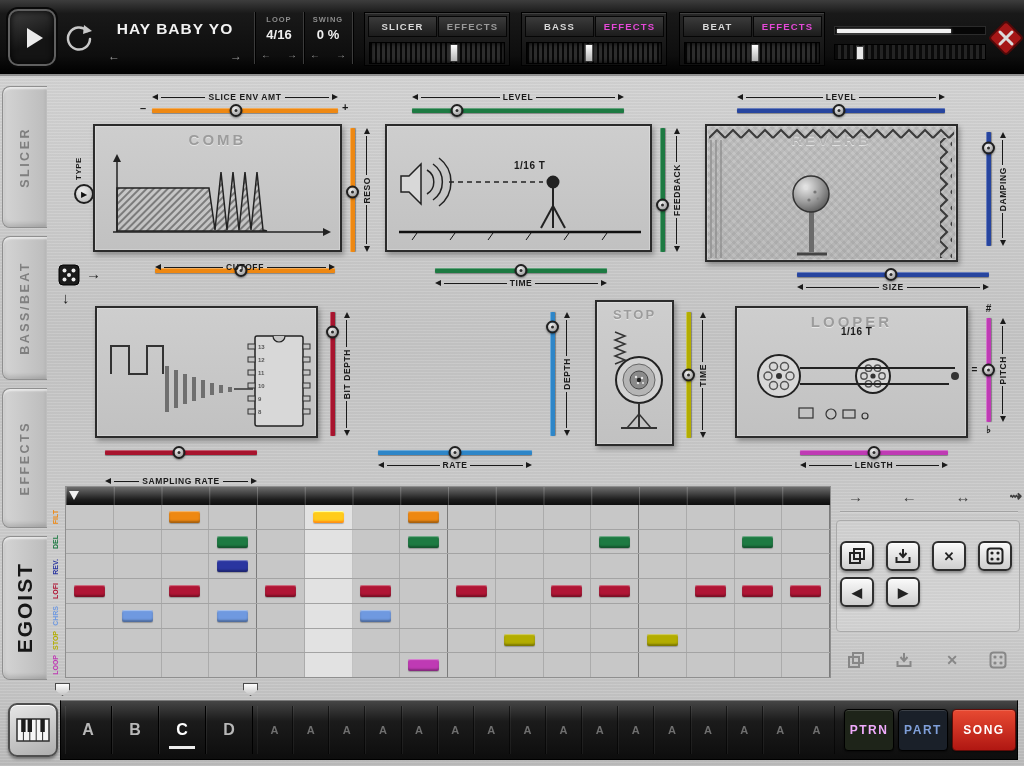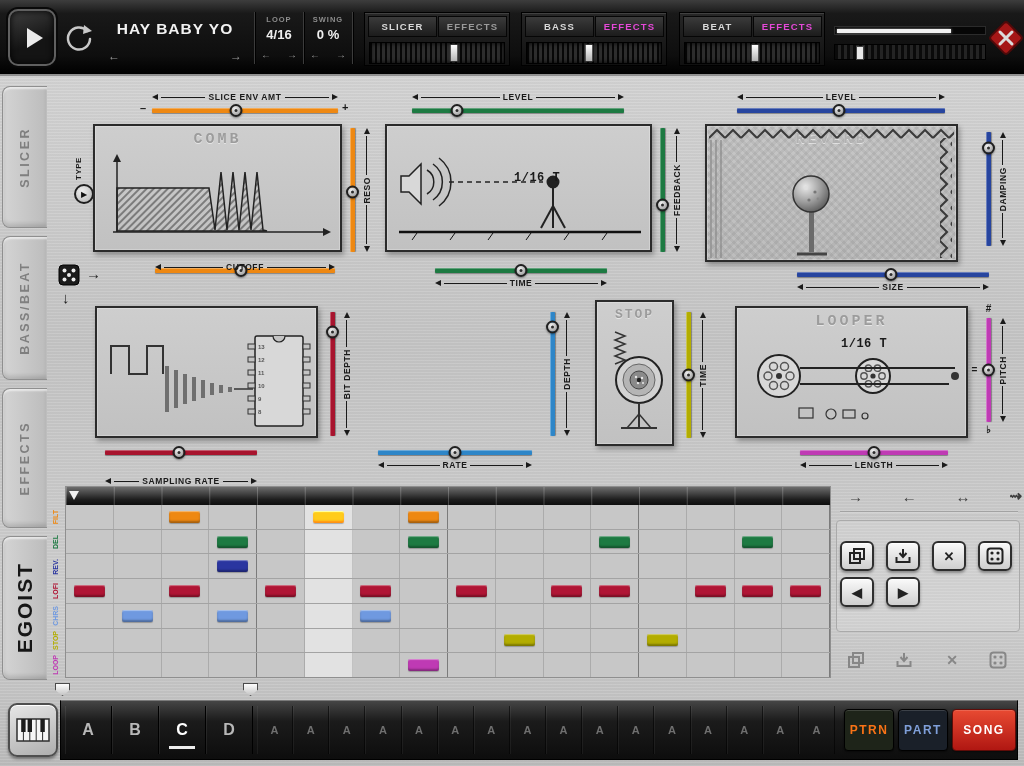--- a/index.html
+++ b/index.html
@@ -50,21 +50,21 @@
   .logo{position:absolute;left:986px;top:18px;}
   
   .tab{position:absolute;left:2px;width:45px;background:linear-gradient(90deg,#d4d4d4,#bcbcbc);
     border:1px solid #8f8f8f;border-right:none;border-radius:8px 0 0 8px;box-sizing:border-box;
     box-shadow:inset 0 2px 2px rgba(255,255,255,.6),inset 0 -3px 4px rgba(0,0,0,.14);
     display:flex;align-items:center;justify-content:center;}
   .tabtext{writing-mode:vertical-rl;transform:rotate(180deg);color:#7f7f7f;font-weight:bold;font-size:12.5px;letter-spacing:2.5px;}
   .tablogo .tabtext{color:#161616;font-size:21px;font-weight:900;letter-spacing:2px;}
   
   .panel{position:absolute;background:linear-gradient(180deg,#cecece,#c1c1c1);border:2px solid #2b2b2b;
-    box-shadow:2px 3px 5px rgba(0,0,0,.3),inset 0 0 0 1px rgba(255,255,255,.25);box-sizing:border-box;font-family:Liberation Mono, monospace;}
+    box-shadow:2px 3px 5px rgba(0,0,0,.3),inset 0 0 0 1px rgba(255,255,255,.25);box-sizing:border-box;}
   .ptitle{position:absolute;top:5px;left:0;right:0;text-align:center;color:#9c9c9c;font-size:15px;font-weight:bold;
     letter-spacing:3px;text-shadow:0 1px 0 rgba(255,255,255,.5);}
   .psvg{position:absolute;left:6px;top:22px;}
   .reverb-tex{background:
       repeating-linear-gradient(45deg, rgba(0,0,0,.05) 0 3px, transparent 3px 6px),
       repeating-linear-gradient(-45deg, rgba(0,0,0,.05) 0 3px, transparent 3px 6px),
       linear-gradient(180deg,#c6c6c6,#bdbdbd);}
   .hslider{position:absolute;height:13px;}
   .hsl-track{position:absolute;left:0;right:0;top:4px;height:5px;background:var(--c,#888);border-radius:1px;
     box-shadow:0 1px 1px rgba(0,0,0,.35),inset 0 1px 0 rgba(255,255,255,.3);}
@@ -84,21 +84,21 @@
   .te{width:0;height:0;border-top:3.5px solid transparent;border-bottom:3.5px solid transparent;border-left:6px solid #1a1a1a;}
   .vlabel{position:absolute;display:flex;flex-direction:column;align-items:center;gap:2px;width:13px;color:#1a1a1a;}
   .vlabel .vln{flex:1;width:1px;background:#1a1a1a;}
   .tn{width:0;height:0;border-left:3.5px solid transparent;border-right:3.5px solid transparent;border-bottom:6px solid #1a1a1a;}
   .ts{width:0;height:0;border-left:3.5px solid transparent;border-right:3.5px solid transparent;border-top:6px solid #1a1a1a;}
   .vlabel span{writing-mode:vertical-rl;transform:rotate(180deg);font-size:8.5px;font-weight:bold;letter-spacing:.6px;}
   .minmax{position:absolute;font-size:11px;font-weight:bold;color:#1a1a1a;}
   .typelab{position:absolute;writing-mode:vertical-rl;transform:rotate(180deg);font-size:8px;font-weight:bold;color:#1a1a1a;letter-spacing:.5px;}
   .typebtn{position:absolute;width:20px;height:20px;border-radius:50%;background:radial-gradient(circle at 38% 32%,#eee,#b5b5b5);
     border:2px solid #1f1f1f;box-sizing:border-box;display:flex;align-items:center;justify-content:center;font-size:8px;color:#111;}
-  .note{position:absolute;font-size:12px;font-weight:bold;color:#1a1a1a;letter-spacing:.5px;margin-top:11px;}
+  .note{position:absolute;font-size:10px;font-weight:bold;color:#1a1a1a;letter-spacing:.5px;}
   .pitchsym{position:absolute;font-size:10px;font-weight:bold;color:#1a1a1a;width:13px;text-align:center;}
   .fxarrow{position:absolute;font-weight:bold;color:#232323;font-size:15px;}
   
   .seqwrap{position:absolute;left:65px;top:486px;width:766px;height:192px;border:1px solid #8f8f8f;box-sizing:border-box;}
   .timeline{position:absolute;left:0;top:0;right:0;height:18px;background:linear-gradient(180deg,#6d6d6d,#1d1d1d 70%,#0e0e0e);}
   .timeline::after{content:'';position:absolute;inset:0;
     background-image:linear-gradient(90deg, rgba(255,255,255,.22) 1px, transparent 1px);background-size:calc(100%/16) 100%;}
   .tl-marker{position:absolute;left:3px;top:4px;width:0;height:0;z-index:2;
     border-left:5px solid transparent;border-right:5px solid transparent;border-top:9px solid #f0f0f0;}
   .steprows{position:absolute;left:0;top:18px;right:0;bottom:0;display:flex;flex-direction:column;background:#c7c7c7;}
@@ -908,19 +908,19 @@
         <div class="slot">A</div>
         <div class="slot">A</div>
         <div class="slot">A</div>
         <div class="slot">A</div>
         <div class="slot">A</div>
         <div class="slot">A</div>
         <div class="slot">A</div>
         <div class="slot">A</div>
       </div>
     <div>
-        <div class="modebtn" style="left: 783px; width: 50px; color: #f97316; background: rgb(30, 36, 25);">PTRN</div>
+        <div class="modebtn" style="left: 783px; width: 50px; color: #f0abfc; background: rgb(30, 36, 25);">PTRN</div>
         <div class="modebtn" style="left: 837px; width: 50px; color: rgb(127, 159, 217); background: rgb(26, 32, 41);">PART</div>
         <div class="modebtn" style="left: 891px; width: 64px; color: rgb(255, 255, 255); background: linear-gradient(rgb(232, 74, 50), rgb(176, 23, 18)); border-color: rgb(95, 12, 8);">SONG</div>
       </div>
   </div>
 
 </div>
 
 </body></html>

